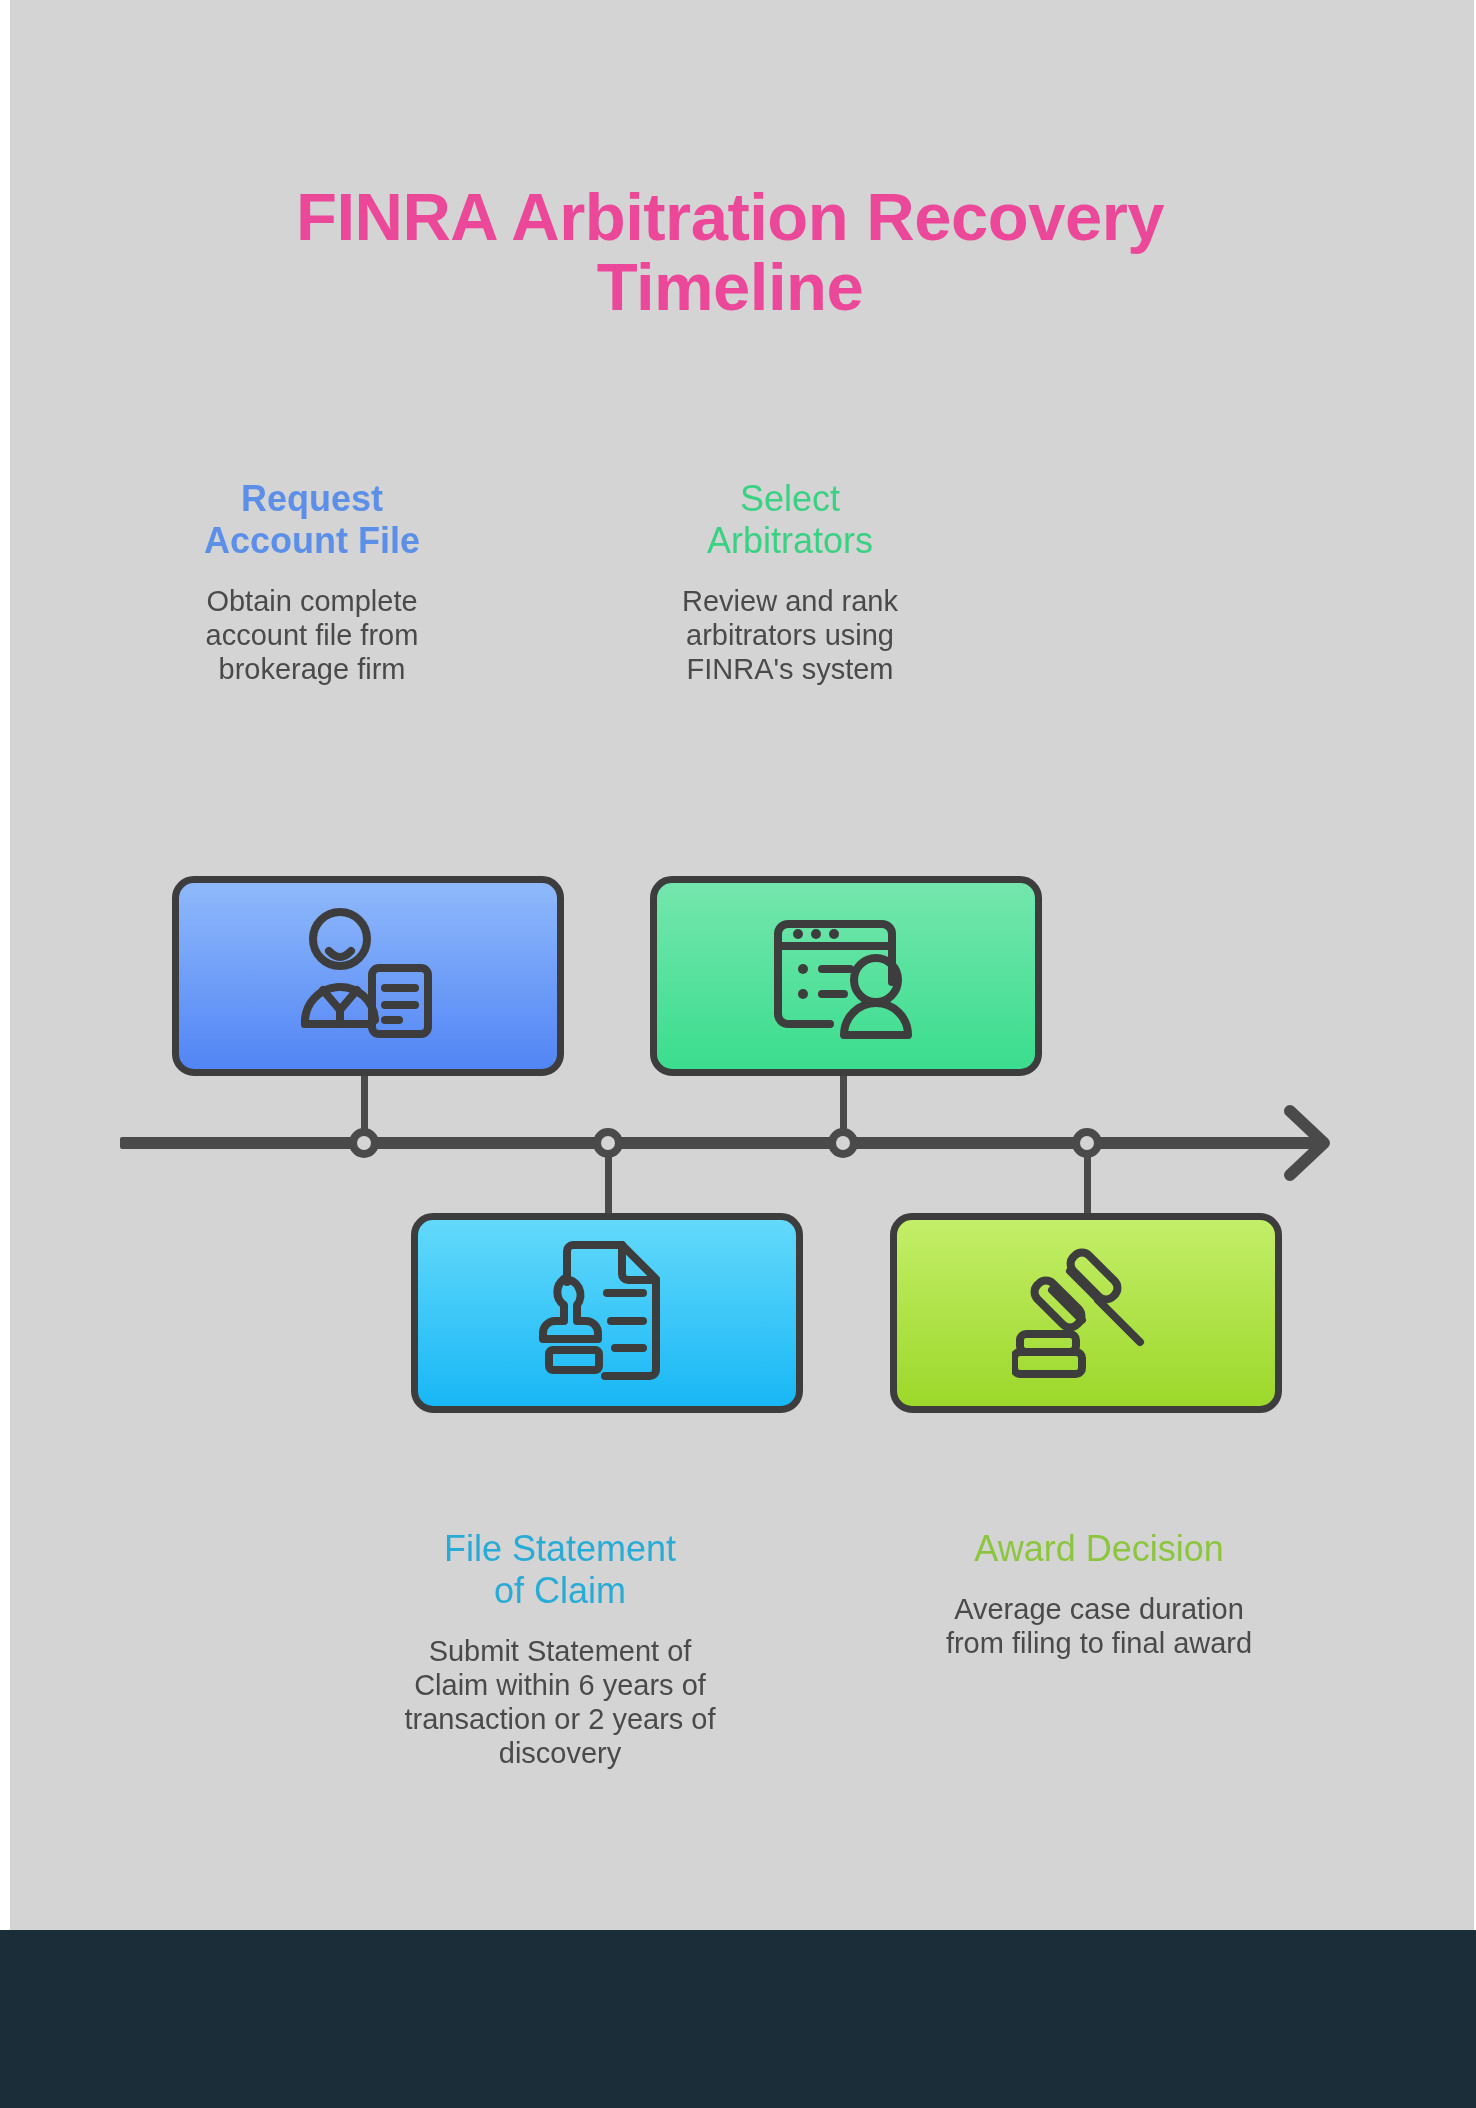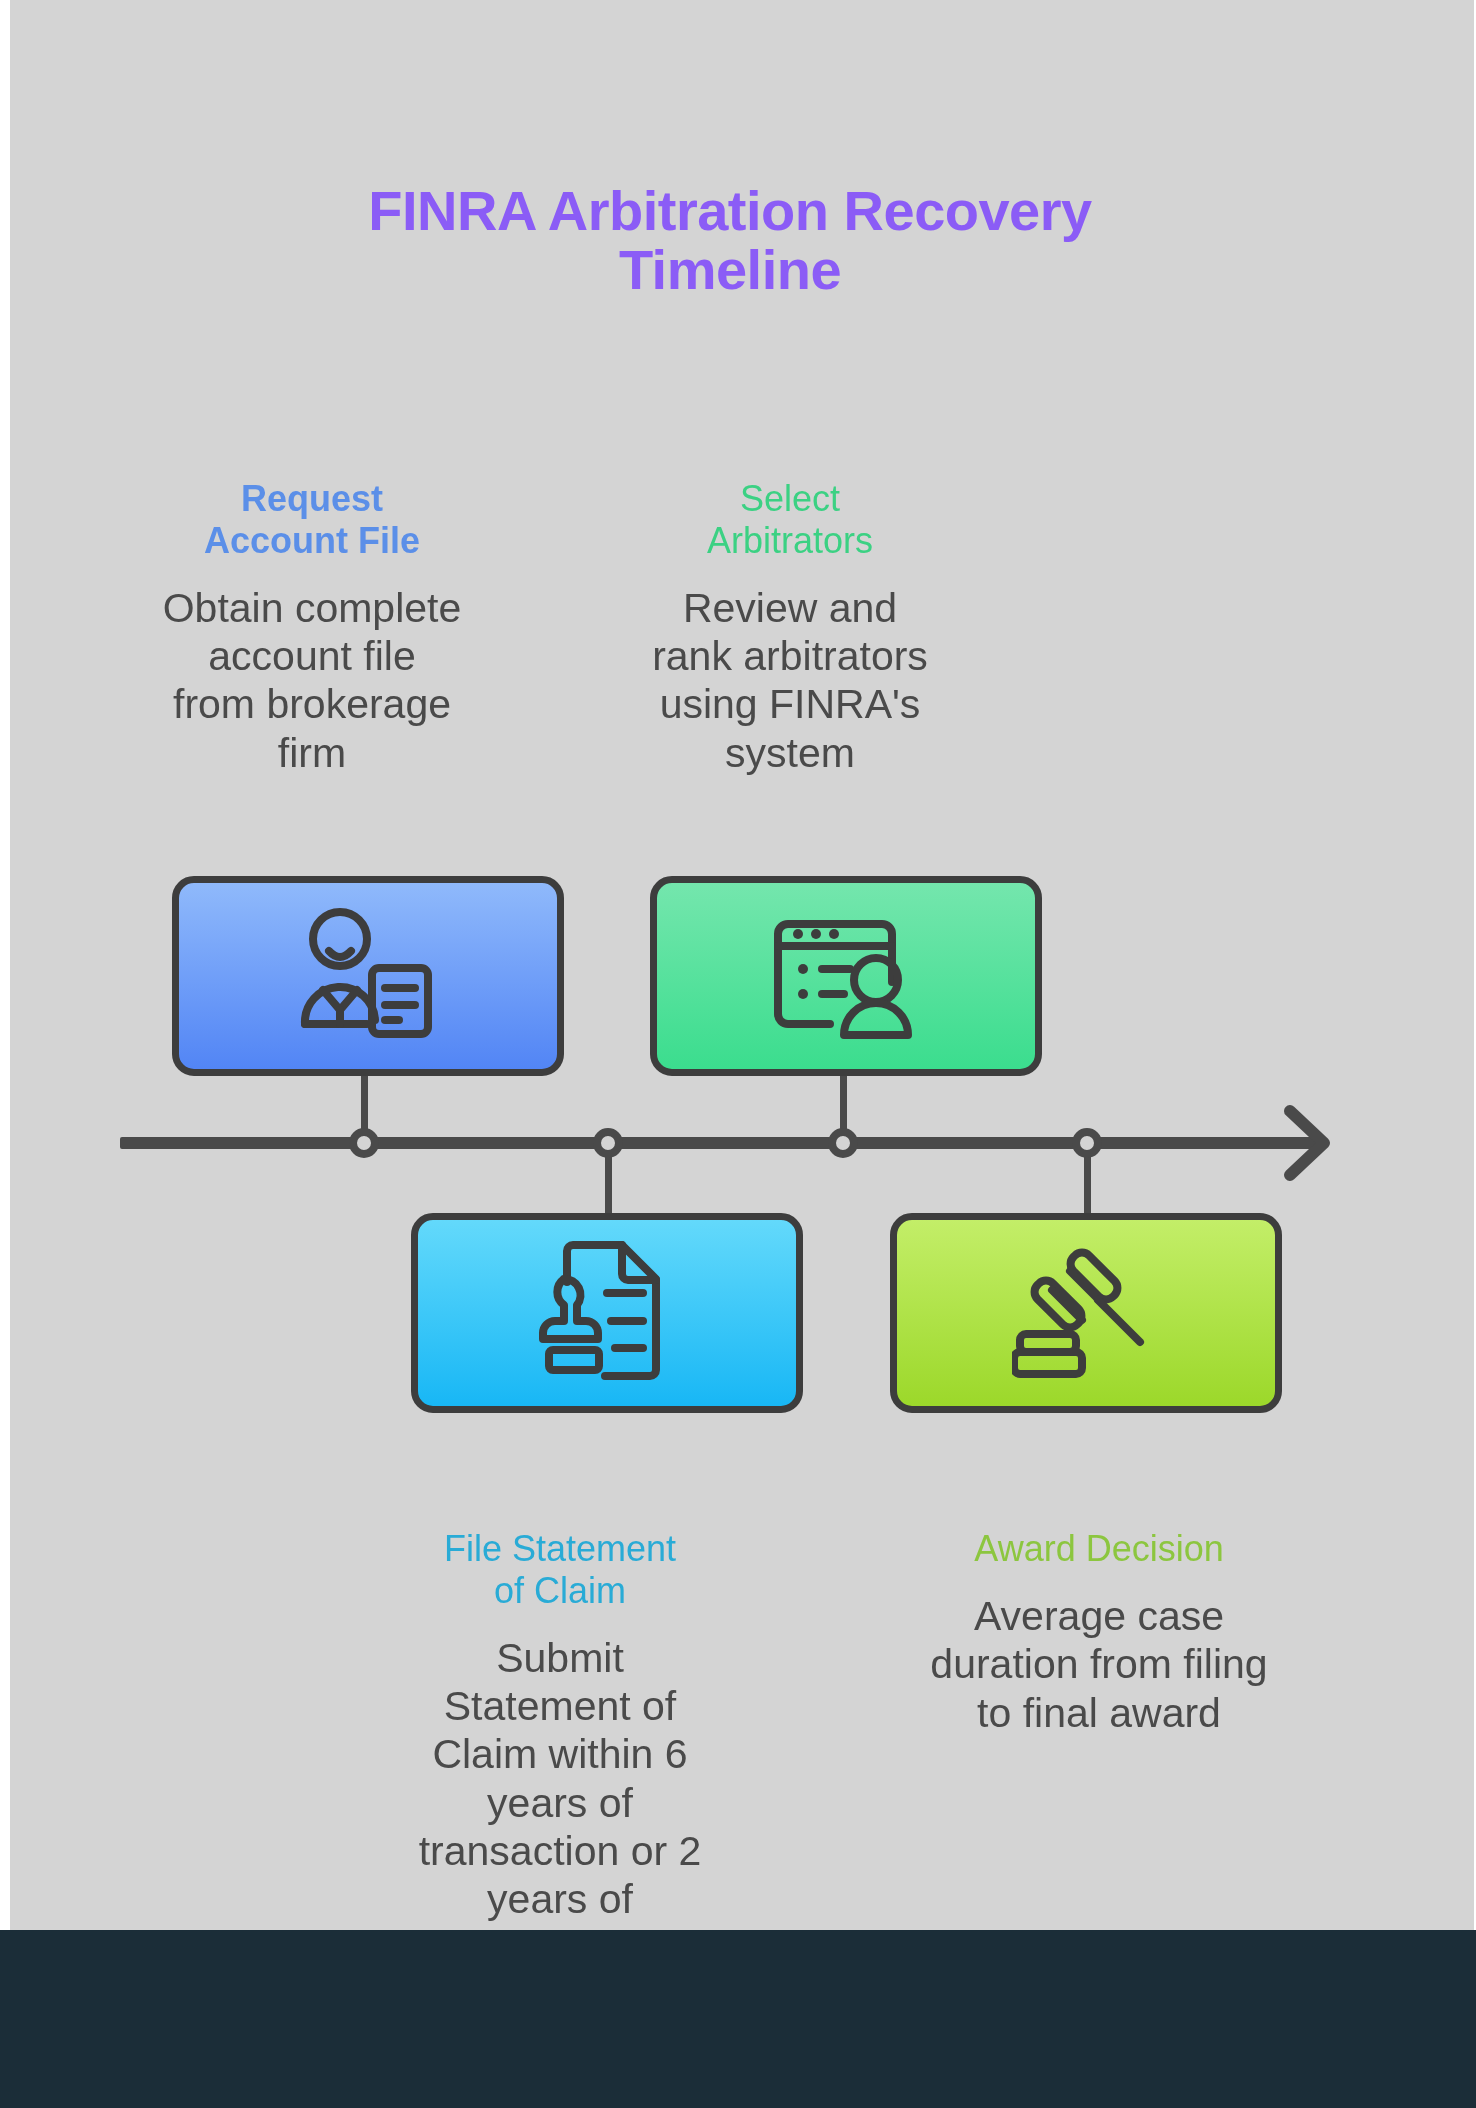--- a/index.html
+++ b/index.html
@@ -39,42 +39,42 @@
     background: #1b2d38;
   }
 
   
   #title {
     position: absolute;
     left: 130px;
     top: 182px;
     width: 1200px;
     text-align: center;
-    color: #8b5cf6;
-    font-size: 56px;
+    color: #ec4899;
+    font-size: 67px;
     line-height: 1.05;
     font-weight: 700;
     letter-spacing: -0.5px;
     font-family: "Liberation Sans", sans-serif;
   }
   #title .line { display: block; }
 
   
   .step-text { position: absolute; text-align: center; }
 
   .step-label {
     font-size: 36px;
     line-height: 1.16;
     font-weight: 400;
     font-family: "Liberation Sans", sans-serif;
   }
 
   .step-desc {
     margin-top: 22px;
-    font-size: 41px;
+    font-size: 29px;
     line-height: 1.18;
     color: #4a4a4a;
     font-family: "Liberation Sans", sans-serif;
   }
 
   
   #text-step-1 { left: 162px;  top: 478px;  width: 300px; }
   #text-step-2 { left: 640px;  top: 478px;  width: 300px; }
   
   #text-step-3 { left: 400px;  top: 1528px; width: 320px; }

